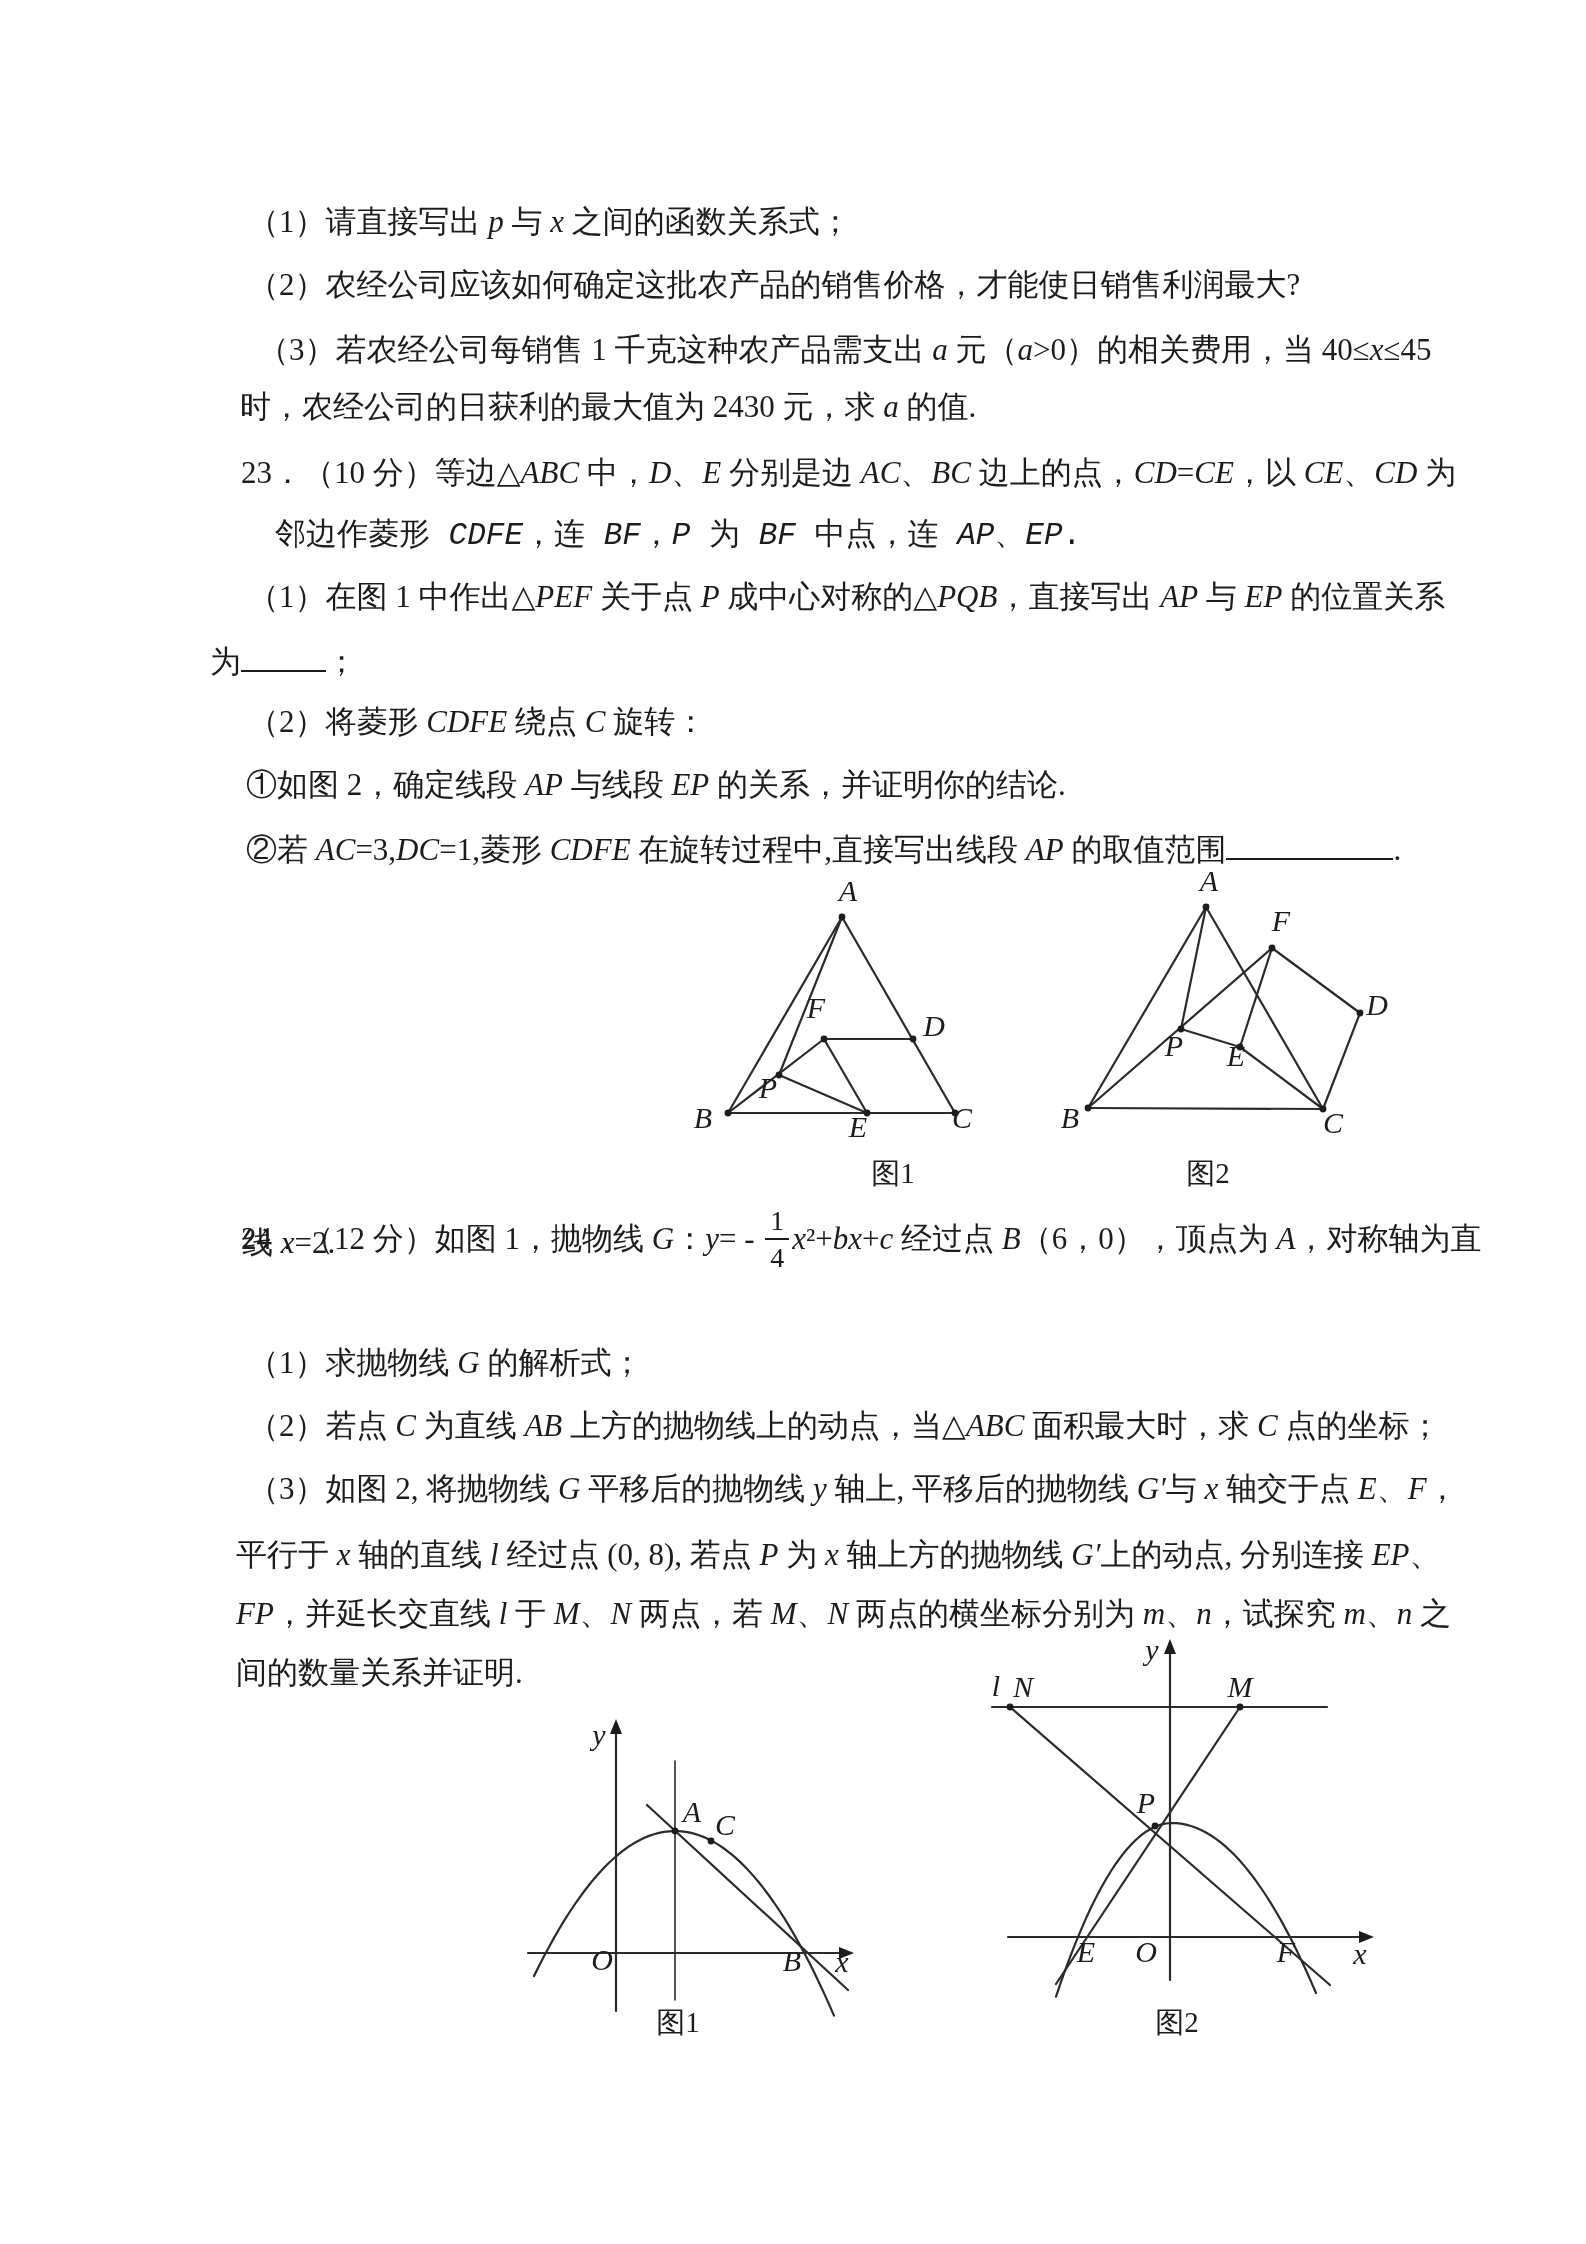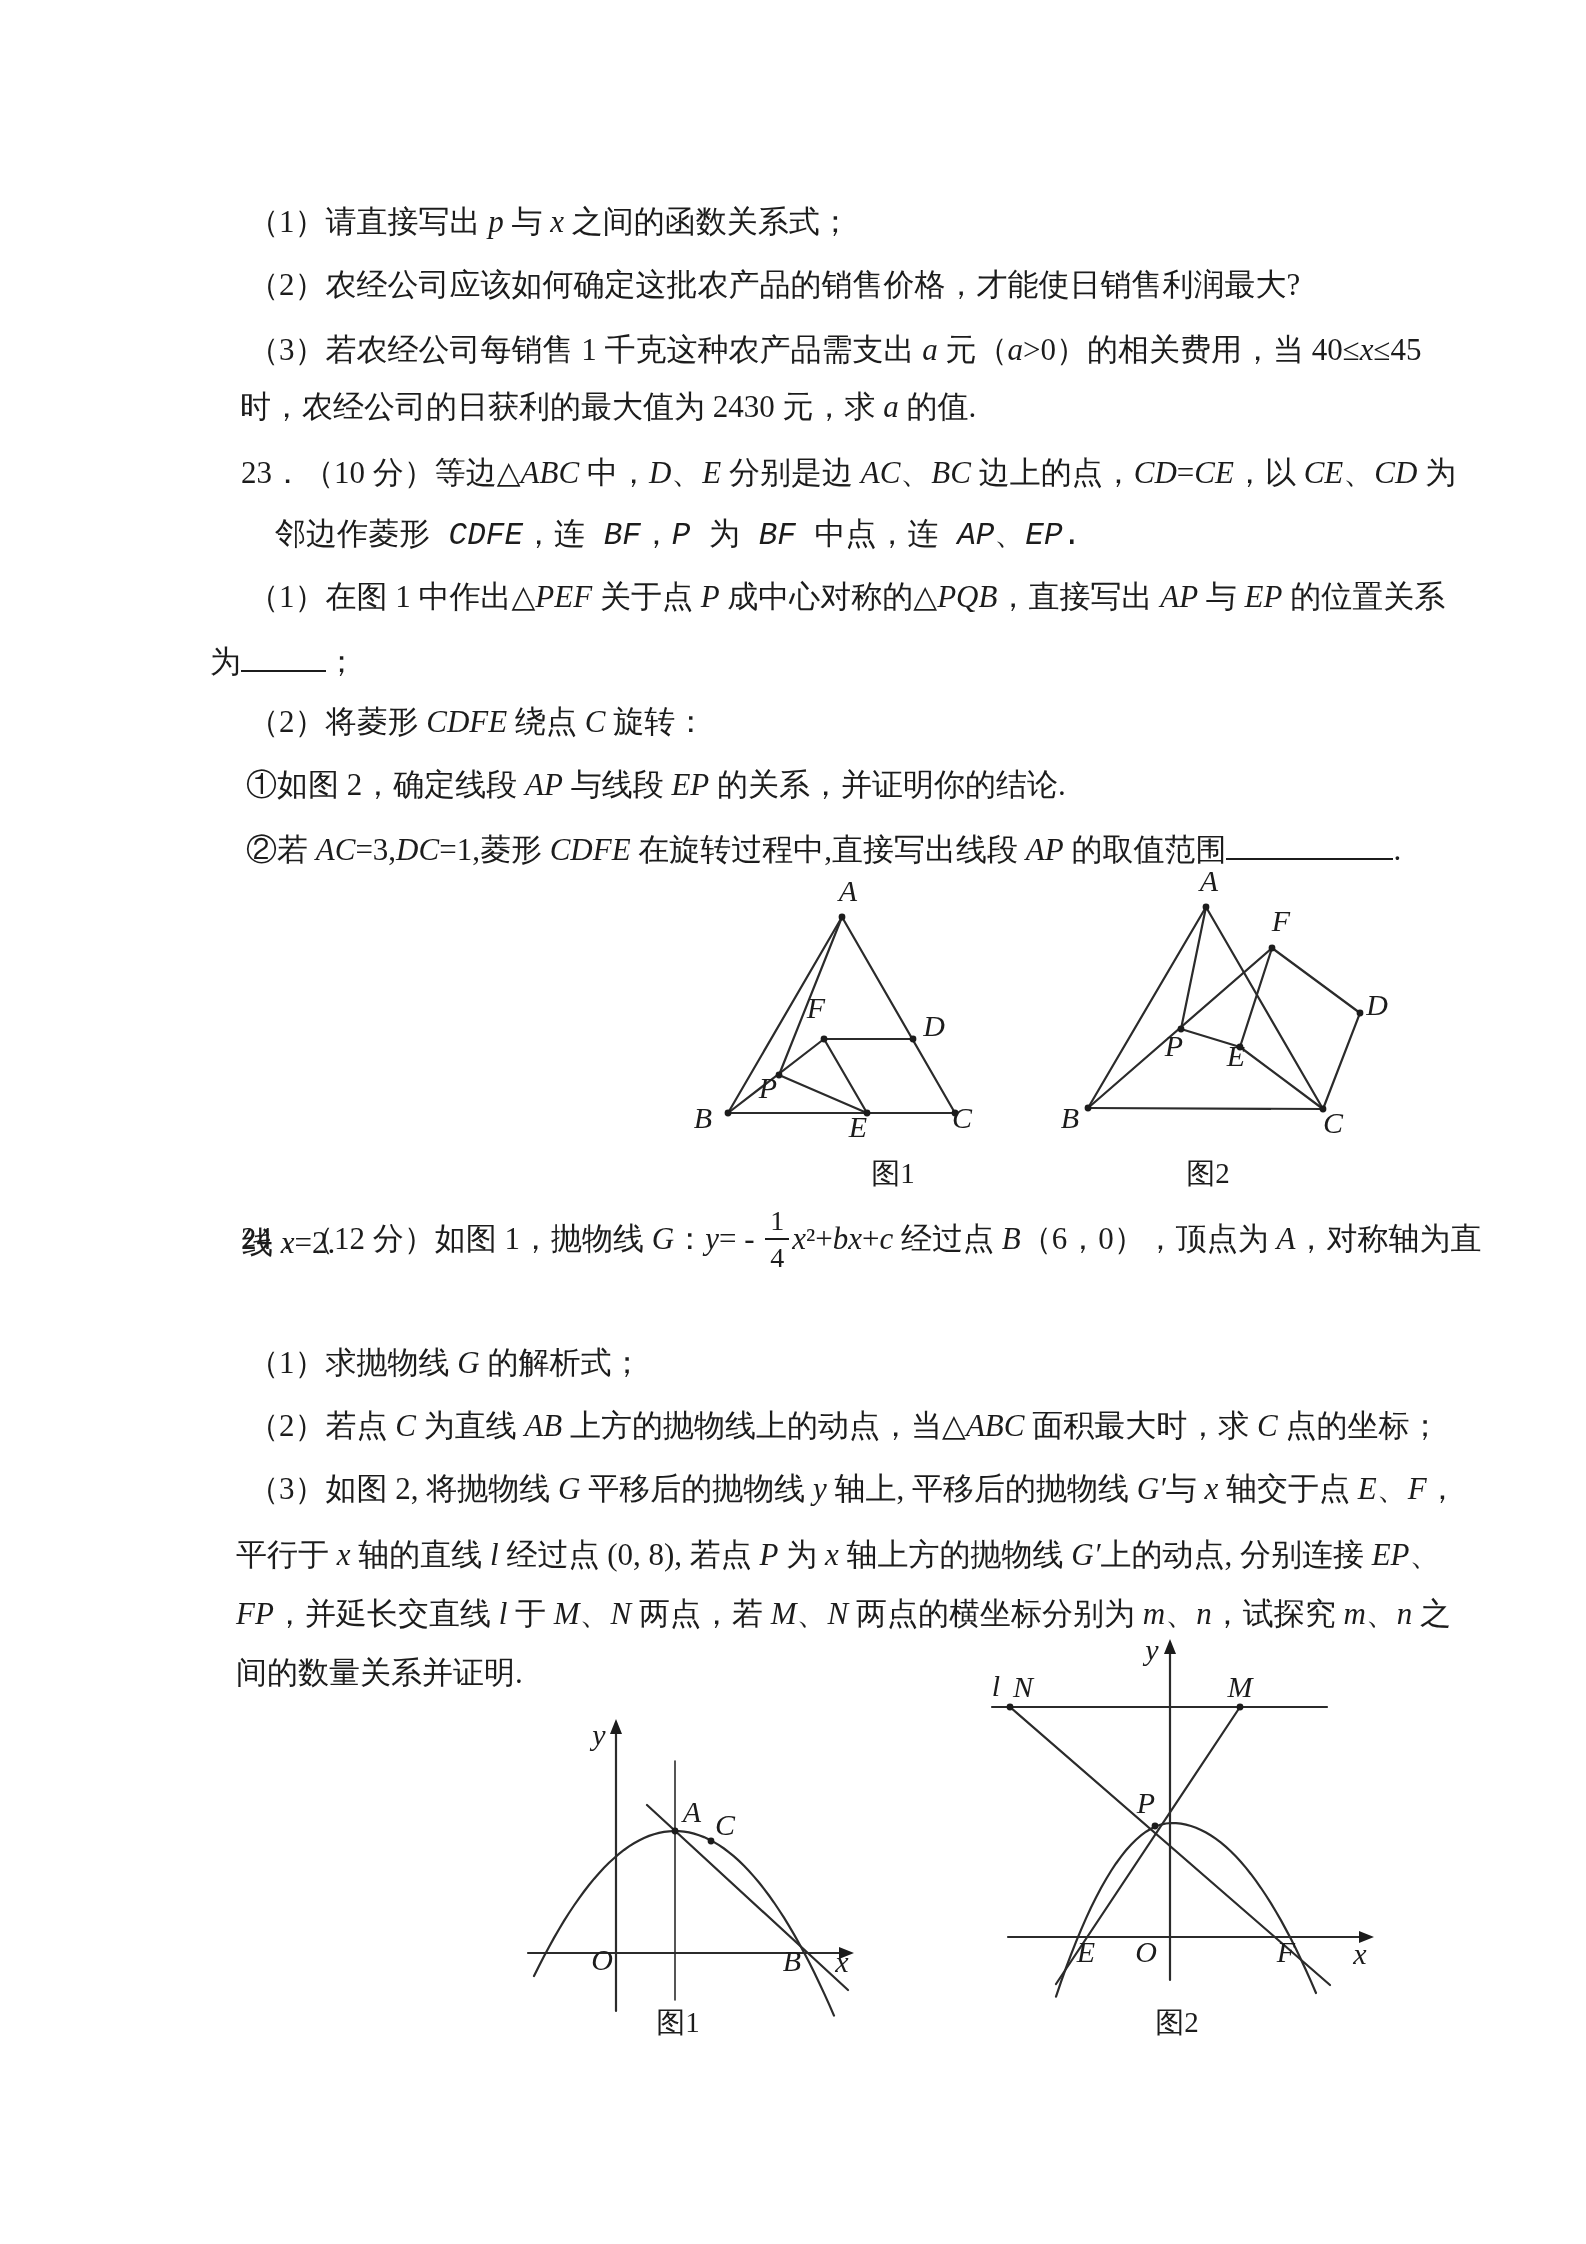--- a/index.html
+++ b/index.html
@@ -33,21 +33,21 @@
   svg text.pl{font-style:italic;}
   svg text.cap{font-size:29px;font-style:normal;}
 </style>
 </head>
 <body>
 
 <div class="page">
   <div id="text-layer">
       <div class="line" style="left: 248px; top: 200px;"><span>（1）请直接写出 </span><span class="it">p</span><span> 与 </span><span class="it">x</span><span> 之间的函数关系式；</span></div>
       <div class="line" style="left: 248px; top: 263px;"><span>（2）农经公司应该如何确定这批农产品的销售价格，才能使日销售利润最大?</span></div>
-      <div class="line" style="left: 248px; top: 328px;"><span>（3）若农经公司每销售 1 千克这种农产品需支出 </span><span class="it">a</span><span> 元（</span><span class="it">a</span><span>&gt;0）的相关费用，当 40≤</span><span class="it">x</span><span>≤45</span></div>
+      <div class="line" style="left: 258px; top: 328px;"><span>（3）若农经公司每销售 1 千克这种农产品需支出 </span><span class="it">a</span><span> 元（</span><span class="it">a</span><span>&gt;0）的相关费用，当 40≤</span><span class="it">x</span><span>≤45</span></div>
       <div class="line" style="left: 212px; top: 385px; margin-left: 28px;"><span>时，农经公司的日获利的最大值为 2430 元，求 </span><span class="it">a</span><span> 的值.</span></div>
       <div class="line" style="left: 241px; top: 451px;"><span>23．（10 分）等边△</span><span class="it">ABC</span><span> 中，</span><span class="it">D</span><span>、</span><span class="it">E</span><span> 分别是边 </span><span class="it">AC</span><span>、</span><span class="it">BC</span><span> 边上的点，</span><span class="it">CD</span><span>=</span><span class="it">CE</span><span>，以 </span><span class="it">CE</span><span>、</span><span class="it">CD</span><span> 为</span></div>
       <div class="line" style="left: 275px; top: 514px; font-family: Liberation Mono, monospace;"><span>邻边作菱形 </span><span class="it">CDFE</span><span>，连 </span><span class="it">BF</span><span>，</span><span class="it">P</span><span> 为 </span><span class="it">BF</span><span> 中点，连 </span><span class="it">AP</span><span>、</span><span class="it">EP</span><span>.</span></div>
       <div class="line" style="left: 248px; top: 575px;"><span>（1）在图 1 中作出△</span><span class="it">PEF</span><span> 关于点 </span><span class="it">P</span><span> 成中心对称的△</span><span class="it">PQB</span><span>，直接写出 </span><span class="it">AP</span><span> 与 </span><span class="it">EP</span><span> 的位置关系</span></div>
       <div class="line" style="left: 210px; top: 638px;"><span>为</span><span class="blank" style="width: 85px;"></span><span>；</span></div>
       <div class="line" style="left: 248px; top: 700px;"><span>（2）将菱形 </span><span class="it">CDFE</span><span> 绕点 </span><span class="it">C</span><span> 旋转：</span></div>
       <div class="line" style="left: 246px; top: 763px;"><span>①如图 2，确定线段 </span><span class="it">AP</span><span> 与线段 </span><span class="it">EP</span><span> 的关系，并证明你的结论.</span></div>
       <div class="line" style="left: 246px; top: 826px;"><span>②若 </span><span class="it">AC</span><span>=3,</span><span class="it">DC</span><span>=1,菱形 </span><span class="it">CDFE</span><span> 在旋转过程中,直接写出线段 </span><span class="it">AP</span><span> 的取值范围</span><span class="blank" style="width: 167px;"></span><span>.</span></div>
       <div class="line" style="left: 241px; top: 1208px;"><span>24．（12 分）如图 1，抛物线 </span><span class="it">G</span><span>：</span><span class="it">y</span><span>= - </span><span class="frac"><span class="fn">1</span><span class="fd">4</span></span><span class="it">x</span><span>²+</span><span class="it">bx</span><span>+</span><span class="it">c</span><span> 经过点 </span><span class="it">B</span><span>（6，0），顶点为 </span><span class="it">A</span><span>，对称轴为直</span></div>
       <div class="line" style="left: 242px; top: 1221px;"><span>线 </span><span class="it">x</span><span>=2.</span></div>

